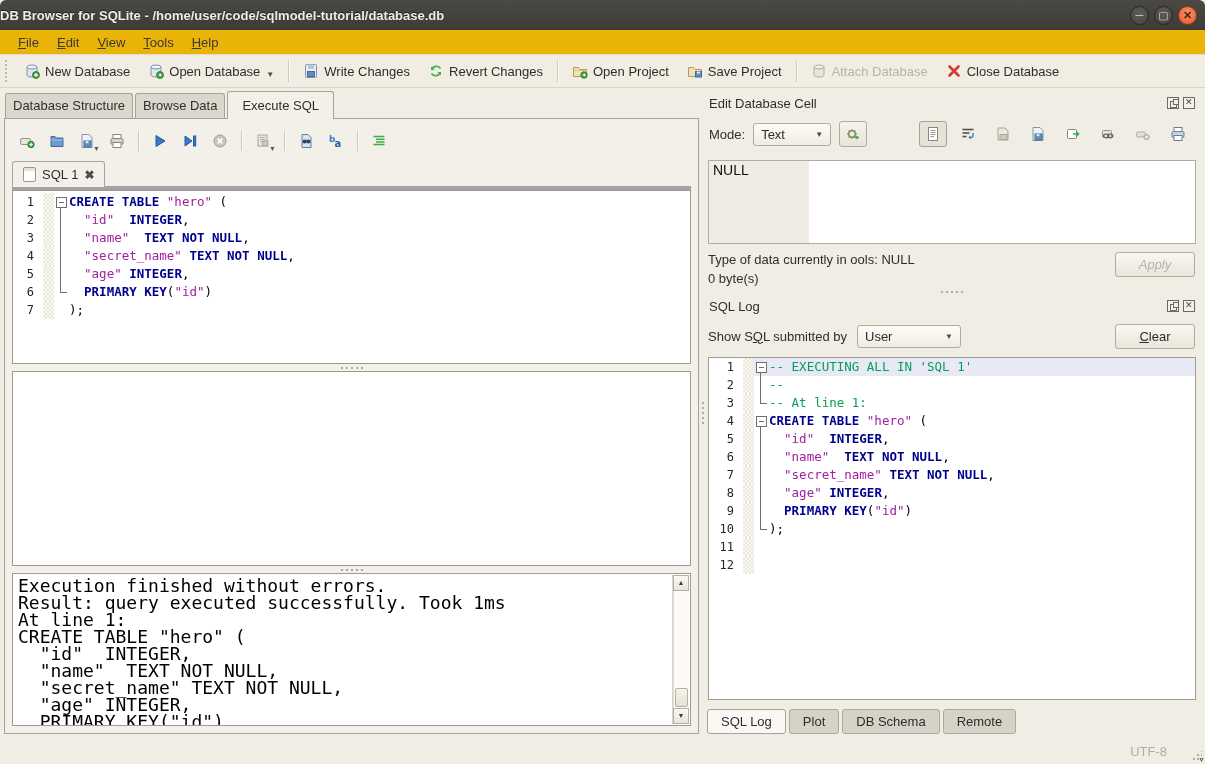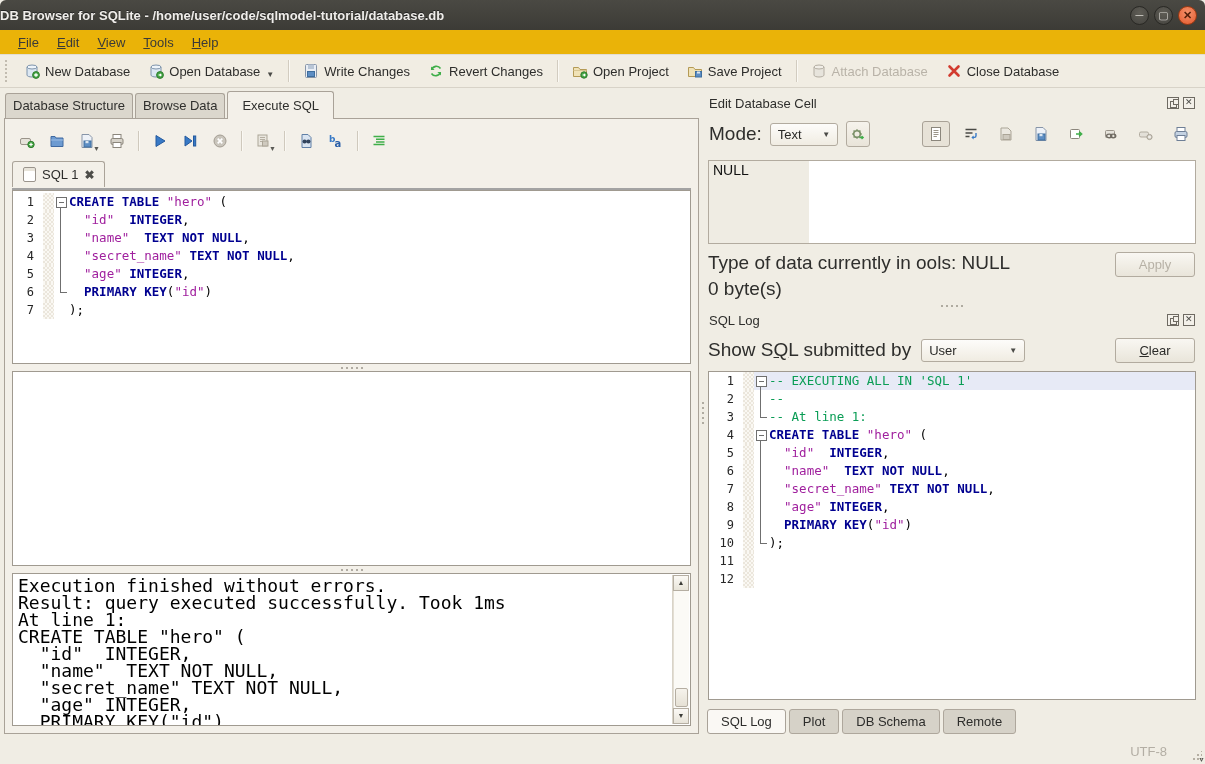--- a/index.html
+++ b/index.html
@@ -54,21 +54,21 @@
                 flex-direction:column; min-height:0; padding:6px 7px 7px; }
 
   
   .sql-toolbar{ height:36px; flex:none; display:flex; align-items:center; gap:4px; padding:2px 2px 6px; }
   .sqltb-btn{ width:26px; height:24px; display:flex; align-items:center; justify-content:center;
               border-radius:3px; cursor:pointer; position:relative; }
   .sqltb-sep{ width:1px; height:20px; background:#cfc9bd; box-shadow:1px 0 0 #faf8f3; margin:0 4px; }
   .mini-caret{ position:absolute; right:0px; bottom:1px; font-size:7px; color:#5a5a55; }
 
   
-  .subtabstrip{ height:29px; flex:none; display:flex; align-items:flex-start; border-bottom:2px solid #a3a3a3; }
+  .subtabstrip{ height:29px; flex:none; display:flex; align-items:flex-end; border-bottom:4px solid #a3a3a3; }
   .subtab{ display:flex; align-items:center; gap:6px; background:#f3f0e9; border:1px solid #aaa399;
            border-bottom:none; border-radius:3px 3px 0 0; padding:5px 10px; margin-bottom:-1px;
            font-size:13px; color:#2d2d2b; cursor:pointer; }
   .subtab .doc{ width:13px; height:15px; background:#fff; border:1px solid #9a948c; border-radius:2px;
                 box-shadow:inset 0 3px 0 #e8e4da; }
   .subtab .x{ font-size:12px; font-weight:bold; color:#4d4d49; cursor:pointer; }
 
   
   .code-box{ background:#fff; border:1px solid #a09a90; overflow:hidden; position:relative; }
   .code-row{ display:flex; height:18px; line-height:18px;
@@ -111,21 +111,21 @@
   
   .dock-title{ height:22px; flex:none; display:flex; align-items:center; font-size:13px; color:#2e2e2c;
                padding-left:2px; }
   .dock-btns{ margin-left:auto; display:flex; gap:4px; padding-right:2px; }
   .dock-btn{ width:12px; height:12px; border:1px solid #6e6a62; position:relative; cursor:pointer; background:#f3f0e9; }
   .dock-btn.float::before{ content:''; position:absolute; left:2px; top:3px; width:5px; height:5px; border:1px solid #6e6a62; }
   .dock-btn.float::after{ content:''; position:absolute; left:5px; top:1px; width:4px; height:4px; border:1px solid #6e6a62; background:#f3f0e9; }
   .dock-btn.closer::before{ content:'✕'; position:absolute; left:1px; top:-1px; font-size:9px; color:#4b4b47; }
 
   .mode-row{ height:40px; flex:none; display:flex; align-items:center; gap:8px; padding:4px 2px; }
-  .label13{ font-size:19px; color:#2e2e2c; }
+  .label13{ font-size:13px; color:#2e2e2c; }
   .combo{ display:inline-flex; align-items:center; justify-content:space-between; gap:8px;
           border:1px solid #b2ab9f; border-radius:3px; background:linear-gradient(#fdfcfa,#f0ece2);
           font-size:13px; color:#2b2b29; padding:3px 7px; cursor:pointer; }
   .combo .caret{ font-size:8px; color:#4a4a46; }
   .icon-btn{ width:28px; height:26px; display:flex; align-items:center; justify-content:center;
              border-radius:3px; cursor:pointer; }
   .icon-btn.framed{ border:1px solid #b2ab9f; background:linear-gradient(#f6f3ec,#e9e4d9); }
   .icon-btn.checked{ border:1px solid #a8a196; background:#e7e2d7; }
   .cell-icons{ display:flex; align-items:center; gap:7px; margin-left:44px; }
 
@@ -505,21 +505,21 @@
       <div class="cell-editor">
         <div class="null-strip">NULL</div>
         <div style="flex:1; background:#fff;"></div>
       </div>
 
       <div class="type-row">
         <div class="type-texts">
           <span class="label13">Type of data currently in ools: NULL</span>
           <span class="label13">0 byte(s)</span>
         </div>
-        <div style="margin-left:auto; padding-right:1px;">
+        <div style="margin-left:auto; padding-right:1px;font-style:italic;">
           <div class="btn disabled">Apply</div>
         </div>
       </div>
 
       <div class="h-splitter">
           <i></i>
           <i></i>
           <i></i>
           <i></i>
           <i></i>

